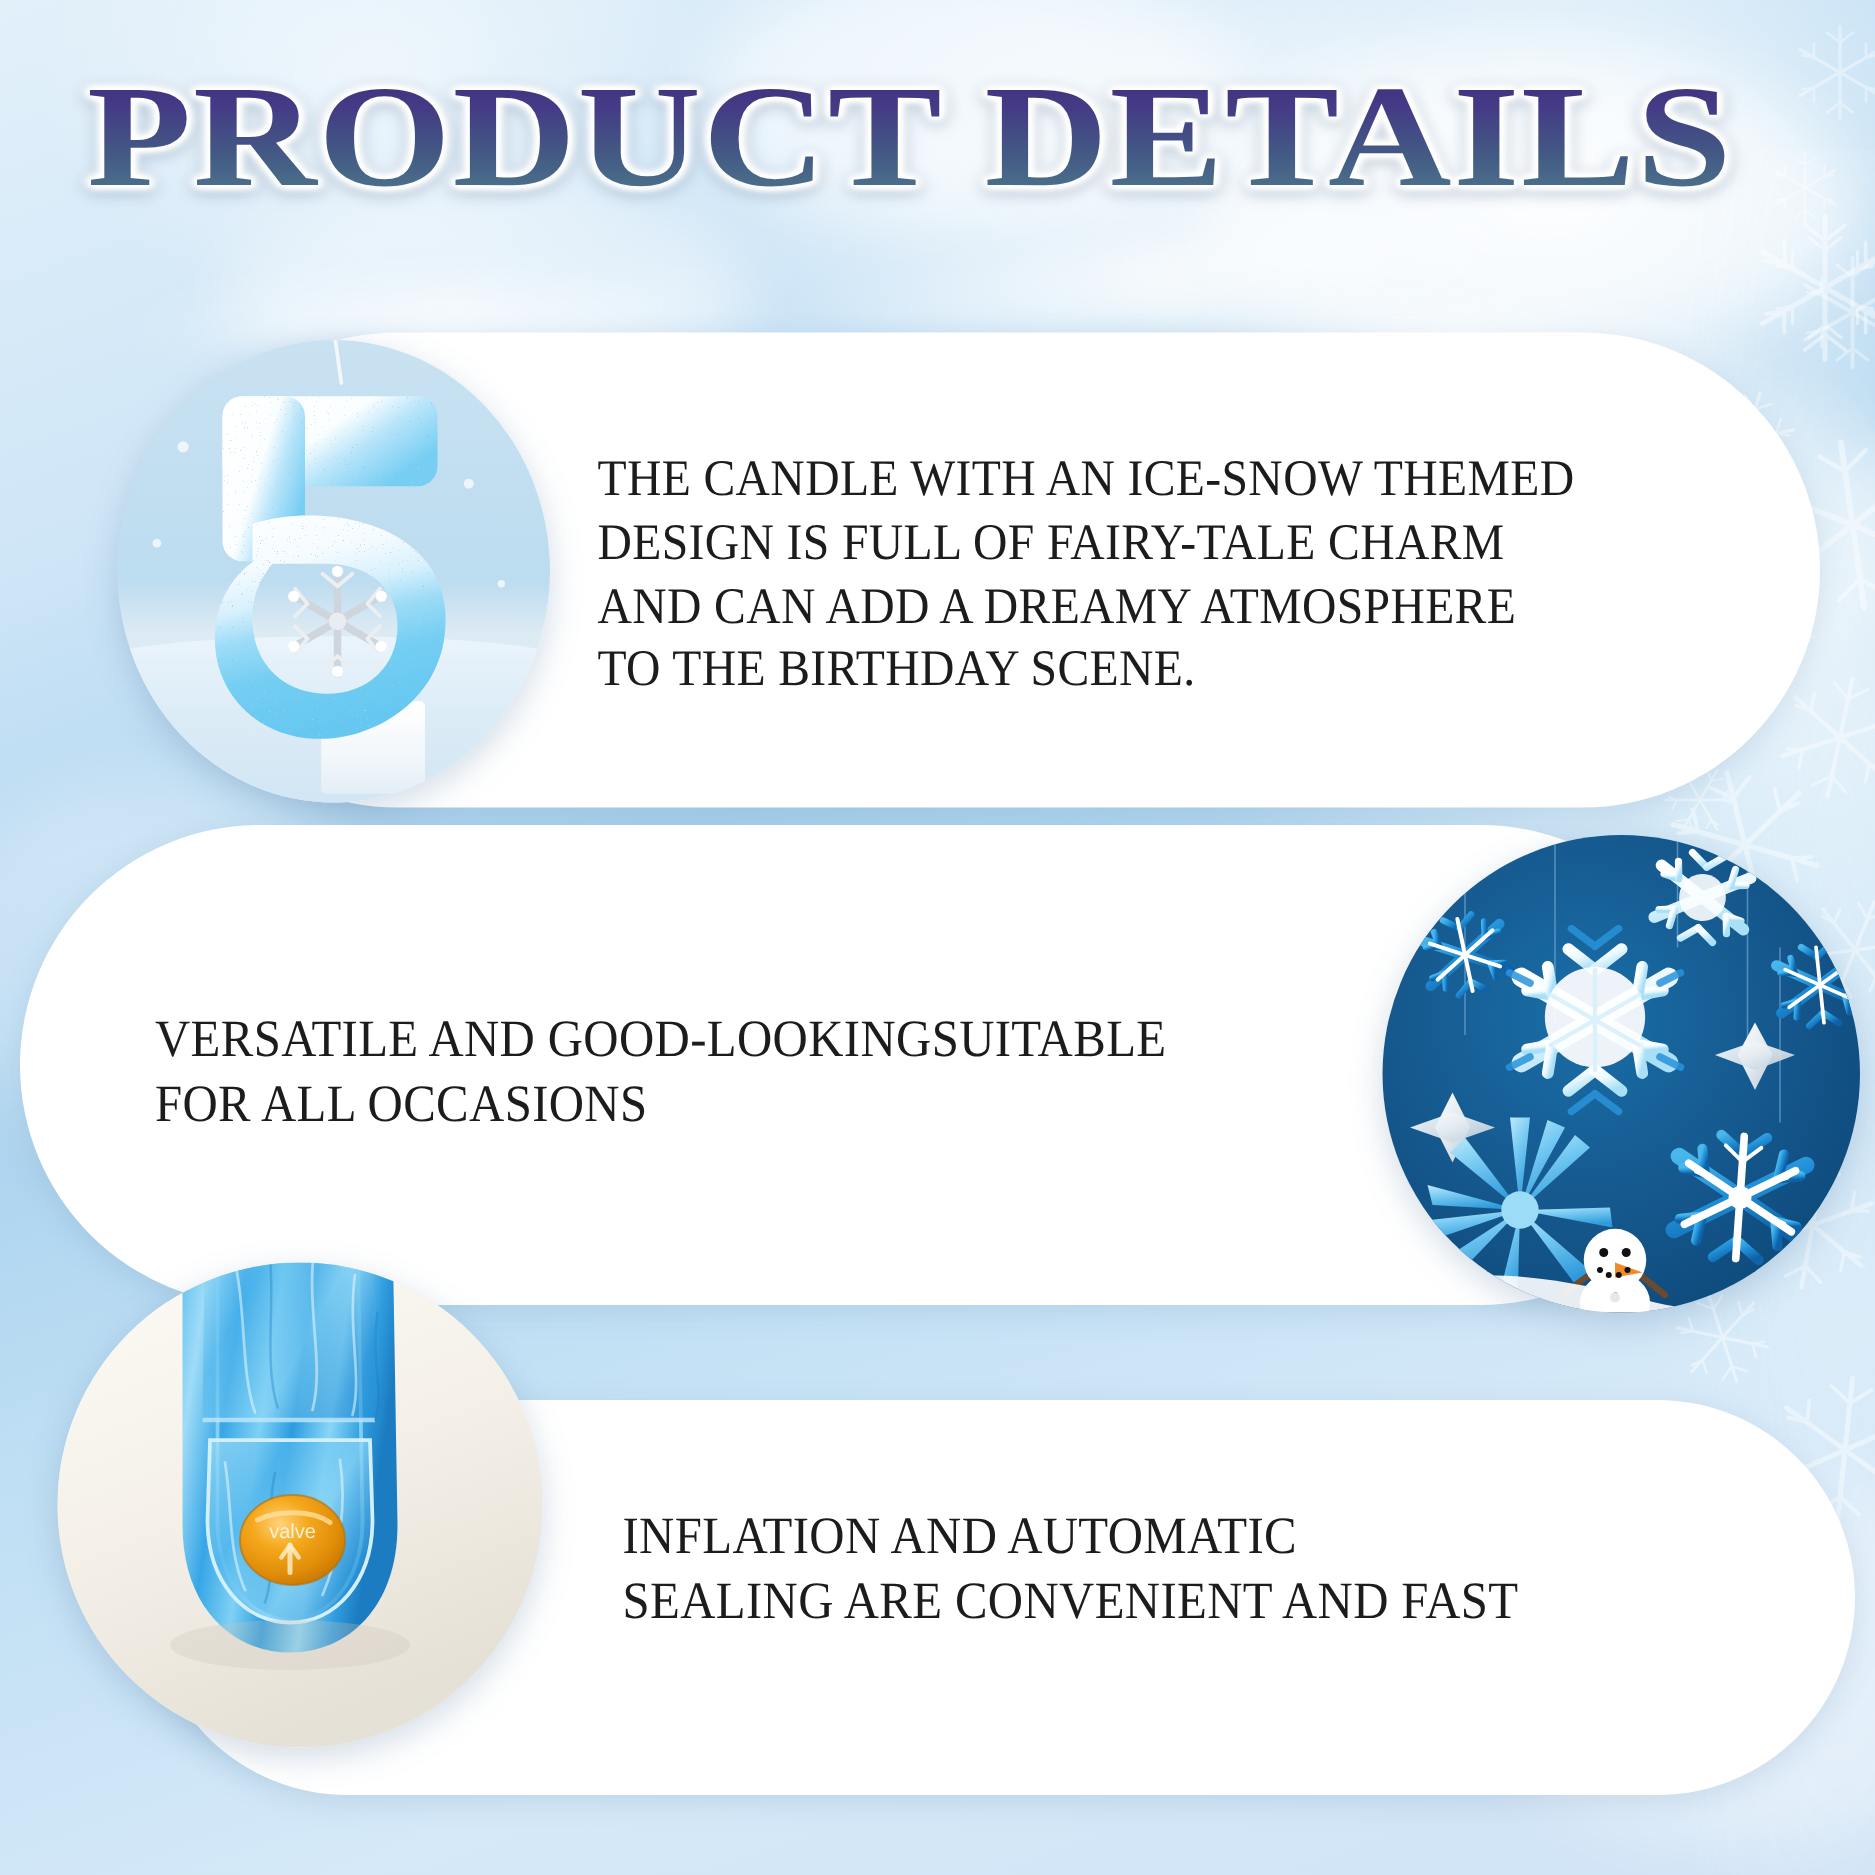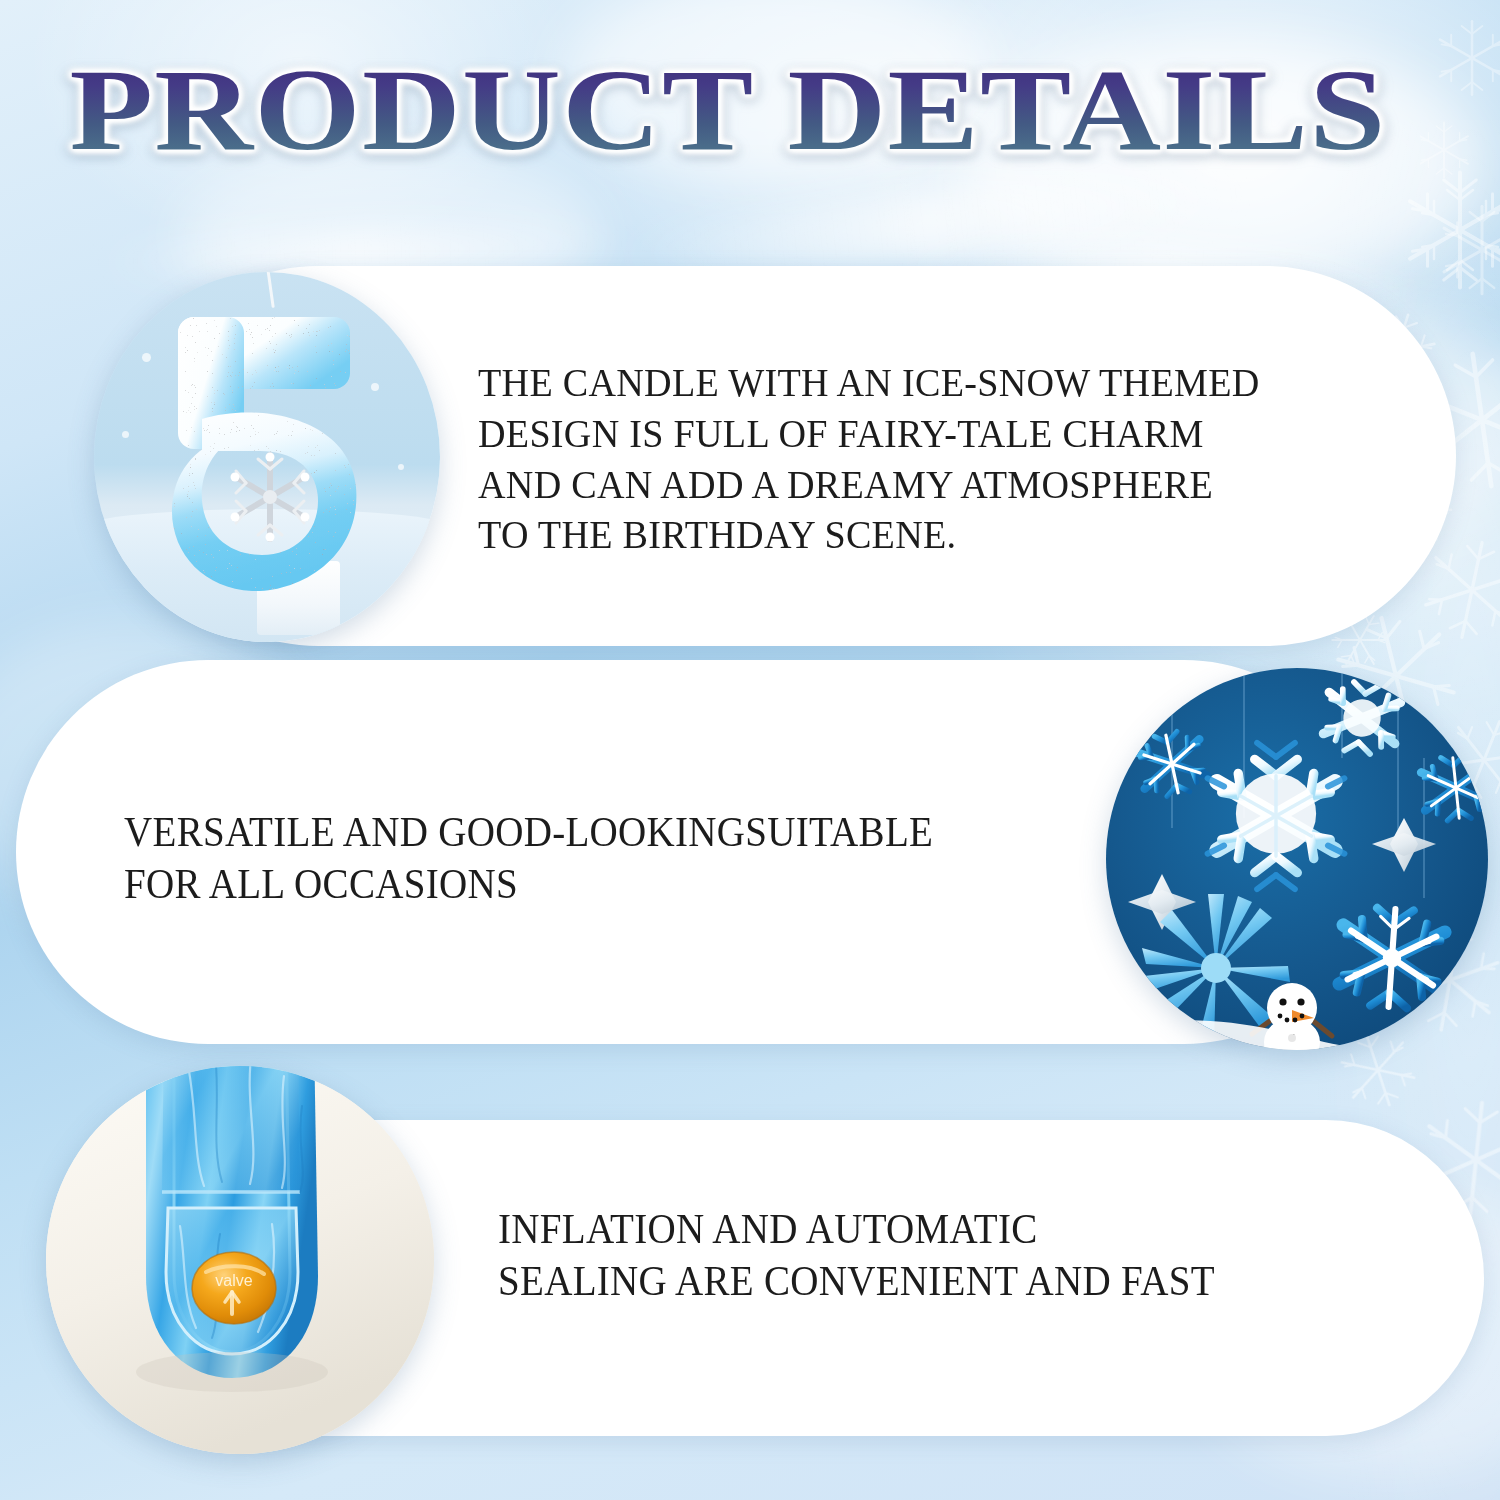--- a/index.html
+++ b/index.html
@@ -91,21 +91,21 @@
   #five-glyph{position:absolute;left:50%;top:50%;transform:translate(-50%,-52%);}
   .candle-base{position:absolute;left:47%;top:78%;width:24%;height:20%;
     background:linear-gradient(180deg,#ffffff 0%,#f2f7fb 60%,#e3eef6 100%);border-radius:4px;}
 
   
   #photo-balloons{left:1106px;top:668px;width:382px;height:382px;
     background:radial-gradient(circle at 42% 38%, #1a6ea8 0%, #15588d 48%, #0f4b7d 78%, #0c3f6c 100%);}
   #photo-balloons svg{position:absolute;left:0;top:0;}
 
   
-  #photo-valve{left:46px;top:1066px;width:388px;height:388px;
+  #photo-valve{left:46px;top:1010px;width:388px;height:388px;
     background:radial-gradient(circle at 40% 32%, #fbf9f4 0%, #f3efe7 55%, #e7e2d8 100%);}
   #photo-valve svg{position:absolute;left:0;top:0;}
 </style>
 </head>
 <body>
 
 <div id="infographic">
 
   <div class="cloud c1"></div>
   <div class="cloud c2"></div>

